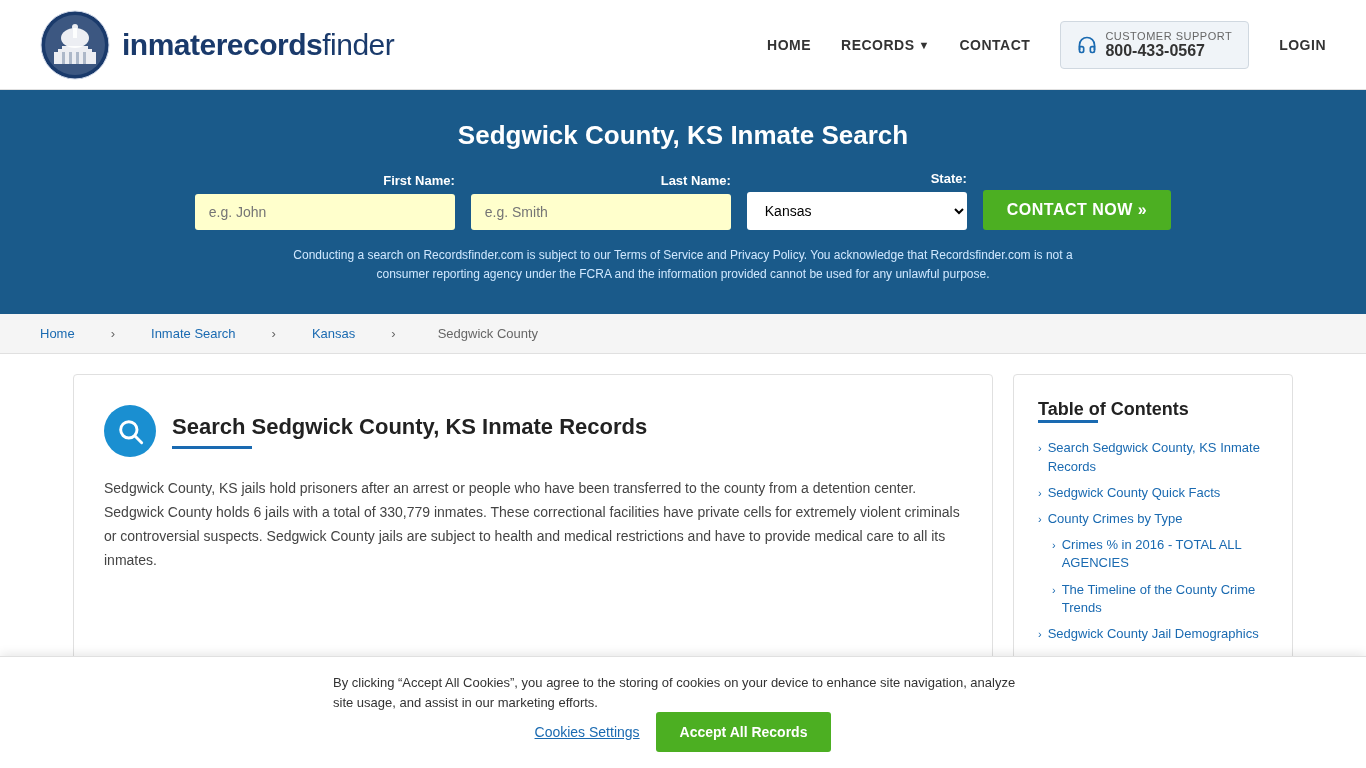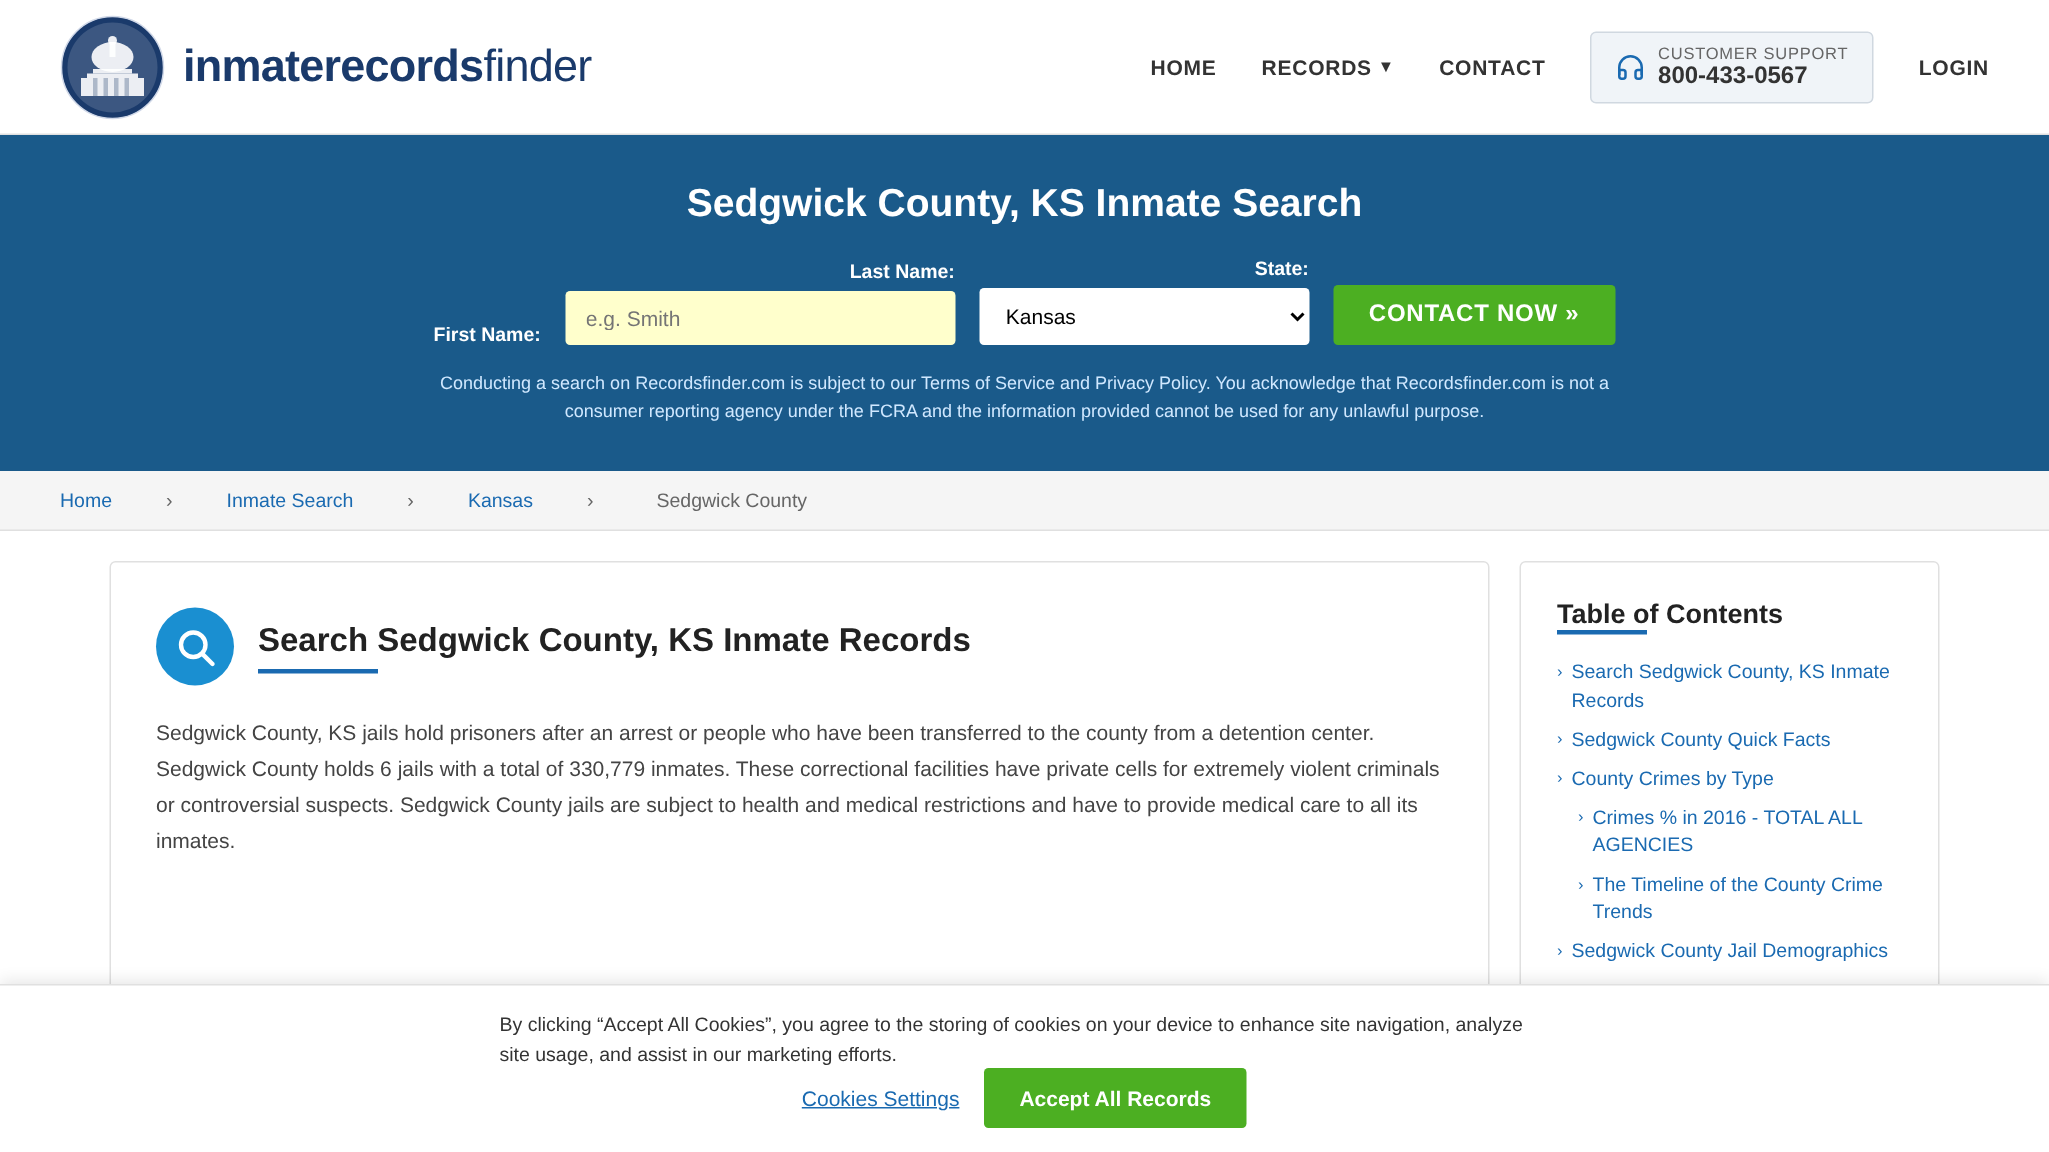--- a/index.html
+++ b/index.html
@@ -361,20 +361,21 @@
     </div>
     <a href="#" class="nav-link">LOGIN</a>
   </nav>
 </header>
 
 <section class="search-banner">
   <h1>Sedgwick County, KS Inmate Search</h1>
   <div class="search-form">
     <div class="form-group">
       <label>First Name:</label>
+      <input type="text" placeholder="e.g. John" style="">
     </div>
     <div class="form-group">
       <label>Last Name:</label>
       <input type="text" placeholder="e.g. Smith" style="">
     </div>
     <div class="form-group state-group">
       <label>State:</label>
       <select id="state-select"><option value="Alabama">Alabama</option><option value="Alaska">Alaska</option><option value="Arizona">Arizona</option><option value="Arkansas">Arkansas</option><option value="California">California</option><option value="Colorado">Colorado</option><option value="Connecticut">Connecticut</option><option value="Delaware">Delaware</option><option value="Florida">Florida</option><option value="Georgia">Georgia</option><option value="Hawaii">Hawaii</option><option value="Idaho">Idaho</option><option value="Illinois">Illinois</option><option value="Indiana">Indiana</option><option value="Iowa">Iowa</option><option value="Kansas" selected="">Kansas</option><option value="Kentucky">Kentucky</option><option value="Louisiana">Louisiana</option><option value="Maine">Maine</option><option value="Maryland">Maryland</option><option value="Massachusetts">Massachusetts</option><option value="Michigan">Michigan</option><option value="Minnesota">Minnesota</option><option value="Mississippi">Mississippi</option><option value="Missouri">Missouri</option><option value="Montana">Montana</option><option value="Nebraska">Nebraska</option><option value="Nevada">Nevada</option><option value="New Hampshire">New Hampshire</option><option value="New Jersey">New Jersey</option><option value="New Mexico">New Mexico</option><option value="New York">New York</option><option value="North Carolina">North Carolina</option><option value="North Dakota">North Dakota</option><option value="Ohio">Ohio</option><option value="Oklahoma">Oklahoma</option><option value="Oregon">Oregon</option><option value="Pennsylvania">Pennsylvania</option><option value="Rhode Island">Rhode Island</option><option value="South Carolina">South Carolina</option><option value="South Dakota">South Dakota</option><option value="Tennessee">Tennessee</option><option value="Texas">Texas</option><option value="Utah">Utah</option><option value="Vermont">Vermont</option><option value="Virginia">Virginia</option><option value="Washington">Washington</option><option value="West Virginia">West Virginia</option><option value="Wisconsin">Wisconsin</option><option value="Wyoming">Wyoming</option></select>
     </div>
     <button class="search-btn">CONTACT NOW »</button>

